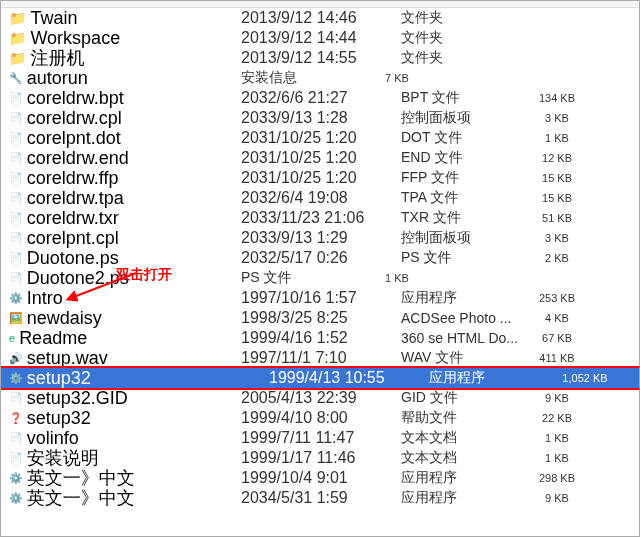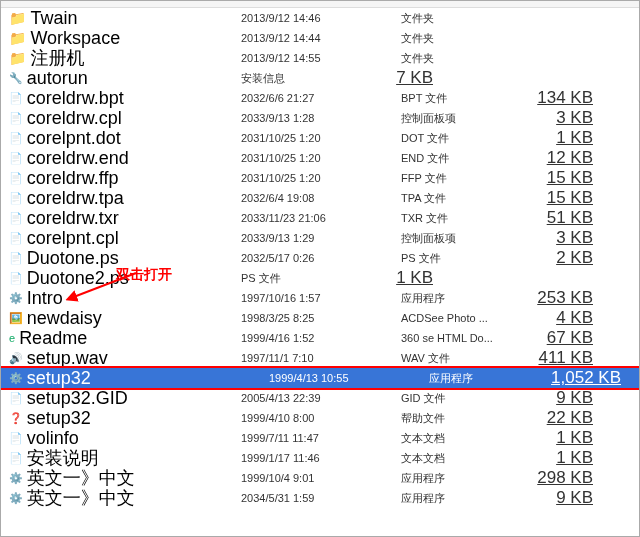--- a/index.html
+++ b/index.html
@@ -57,23 +57,23 @@
     }
     .col-name {
       width: 240px;
       padding-left: 8px;
       display: flex;
       align-items: center;
       gap: 4px;
       overflow: hidden;
       white-space: nowrap;
     }
-    .col-date { width: 160px; color: #333; font-size: 11px; }
-    .col-type { width: 120px; color: #333; font-size: 11px; }
-    .col-size { width: 80px; text-align: right; padding-right: 8px; color: #333; font-size: 17px; text-decoration: underline; }
+    .col-date { width: 160px; color: #333; font-size: 16px; }
+    .col-type { width: 120px; color: #333; font-size: 14px; }
+    .col-size { width: 80px; text-align: center; padding-right: 8px; color: #333; font-size: 11px; }
     .file-name-text { overflow: hidden; text-overflow: ellipsis; white-space: nowrap; font-size: 18px; }
     .main-content {
       display: flex;
       flex: 1;
       position: relative;
       overflow: hidden;
     }
     
     .file-list::-webkit-scrollbar { width: 16px; }
     .file-list::-webkit-scrollbar-track { background: #f0f0f0; }

